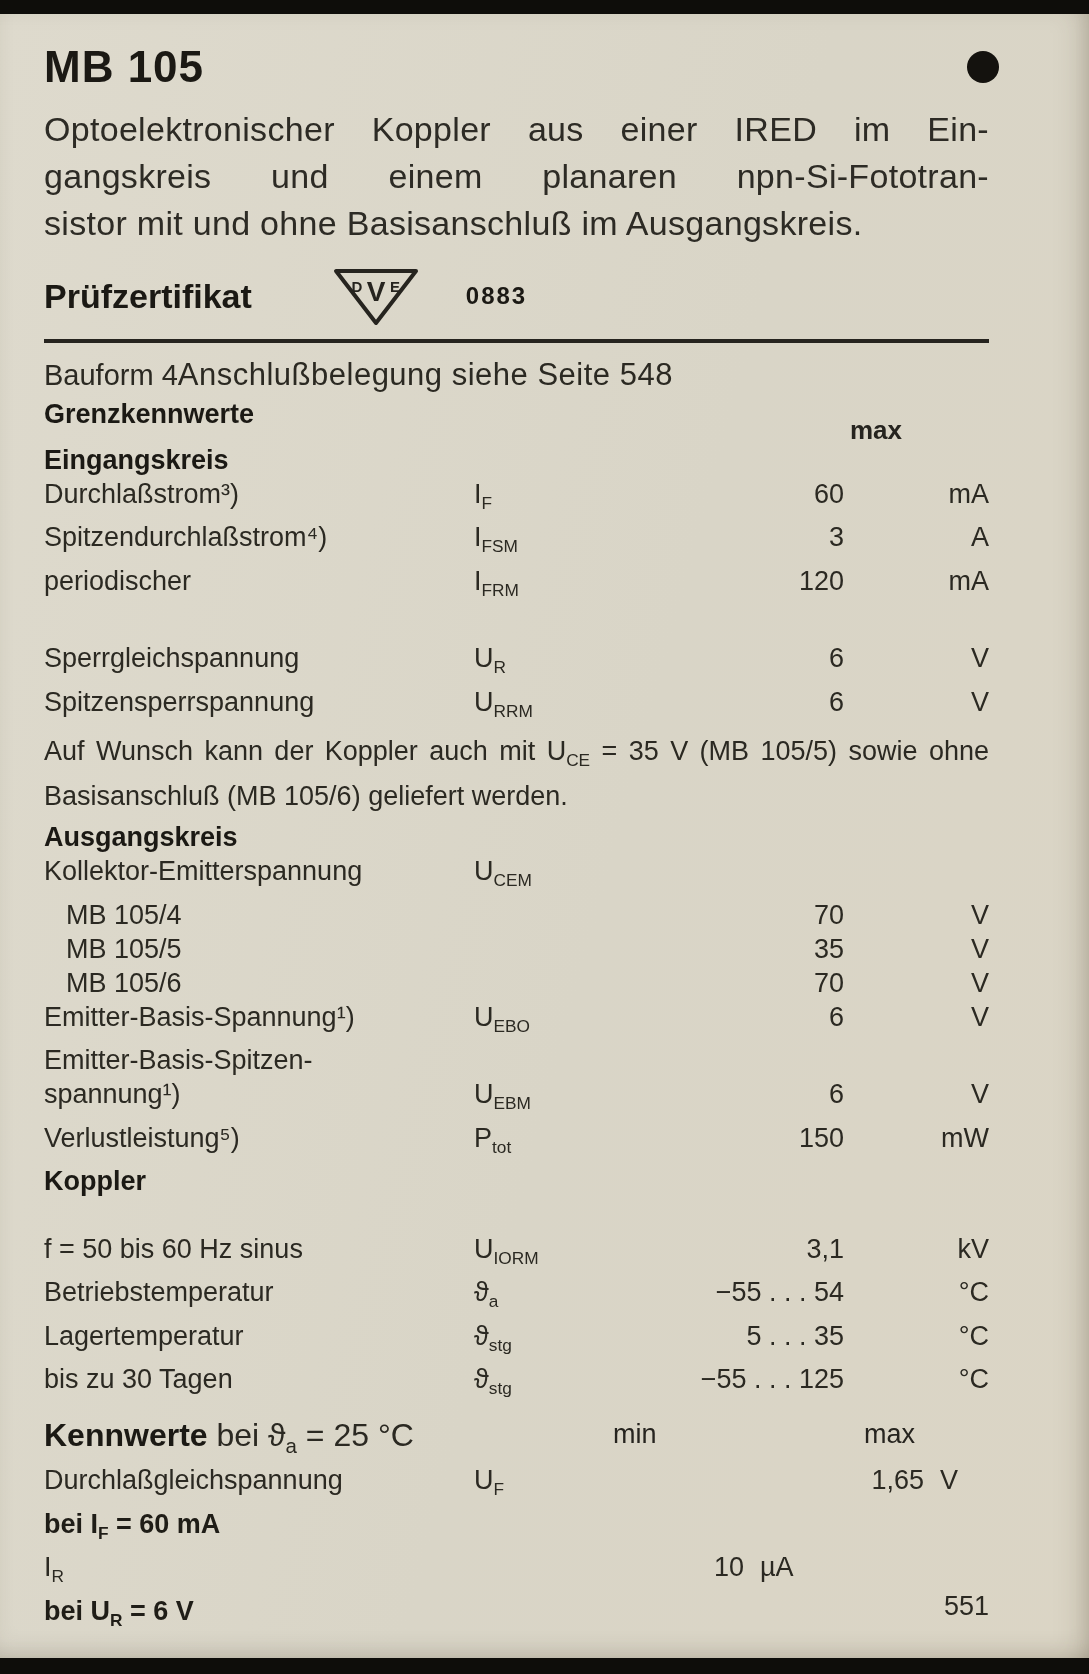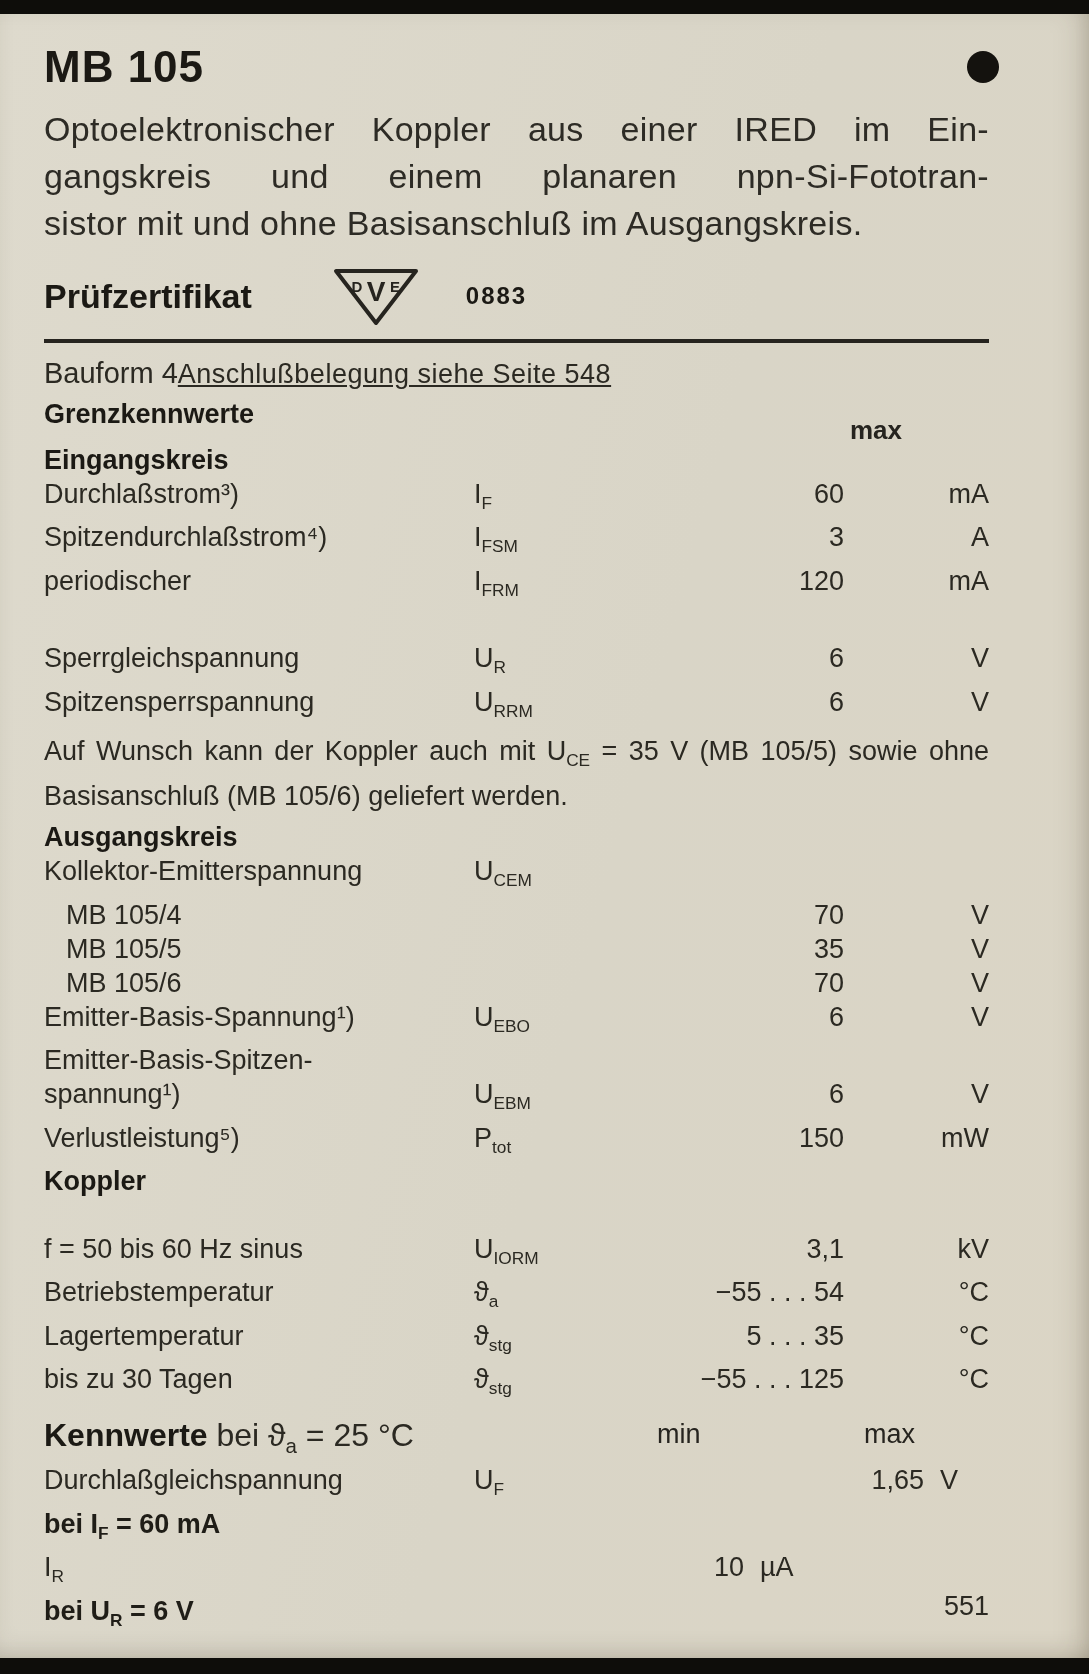--- a/index.html
+++ b/index.html
@@ -27,21 +27,21 @@
 
   .cert-row{margin-top:20px;display:flex;align-items:center;height:58px;}
   .cert-label{font-size:34px;font-weight:bold;color:#1b1914;}
   .vde{margin-left:78px;}
   .cert-no{font-size:24px;font-weight:bold;color:#1b1914;margin-left:44px;letter-spacing:2px;}
 
   .rule{height:4px;background:#26241f;margin-top:14px;}
 
   .bauform-row{margin-top:14px;display:flex;align-items:baseline;height:34px;}
   .bauform{font-size:29px;color:#2b2922;}
-  .pinout{font-size:27px;color:#2b2922;letter-spacing:.5px;text-decoration:underline;}
+  .pinout{font-size:31px;color:#2b2922;letter-spacing:.5px;}
 
   .grenz-head{position:relative;margin-top:8px;height:44px;}
   .grenz-title{font-size:27px;font-weight:bold;color:#1b1914;}
   .grenz-max{position:absolute;left:806px;top:16px;font-size:26px;font-weight:bold;}
 
   .row{display:grid;grid-template-columns:430px 170px 200px 1fr;min-height:34px;font-size:27px;line-height:34px;color:#2b2922;}
   .c-label{white-space:nowrap;}
   .c-sym{white-space:nowrap;}
   .c-val{text-align:right;white-space:nowrap;}
   .c-unit{text-align:right;white-space:nowrap;}
@@ -49,21 +49,21 @@
   .row.section .c-label{font-weight:bold;color:#1b1914;}
   .row.bold .c-label{font-weight:bold;color:#1f1d17;}
   .row.indent .c-label{padding-left:22px;}
   sub{font-size:.64em;letter-spacing:0;}
 
   .note{margin:5px 0 6px 0;font-size:27px;line-height:36px;text-align:justify;color:#2b2922;}
 
   .kenn-head{position:relative;margin-top:12px;height:46px;font-size:27px;}
   .kenn-title{font-size:32px;color:#2b2922;}
   .kenn-title b{color:#1b1914;}
-  .kenn-min{position:absolute;left:613px;top:2px;}
+  .kenn-min{position:absolute;left:569px;top:2px;}
   .kenn-max{position:absolute;left:820px;top:2px;}
 
   .krow-host .row{grid-template-columns:430px 160px 110px 180px 1fr;}
   .c-min{text-align:center;white-space:nowrap;}
   .c-max{text-align:right;white-space:nowrap;}
 
   .page-no{position:absolute;right:100px;bottom:36px;font-size:27px;color:#2b2922;}
 </style>
 </head>
 <body>

